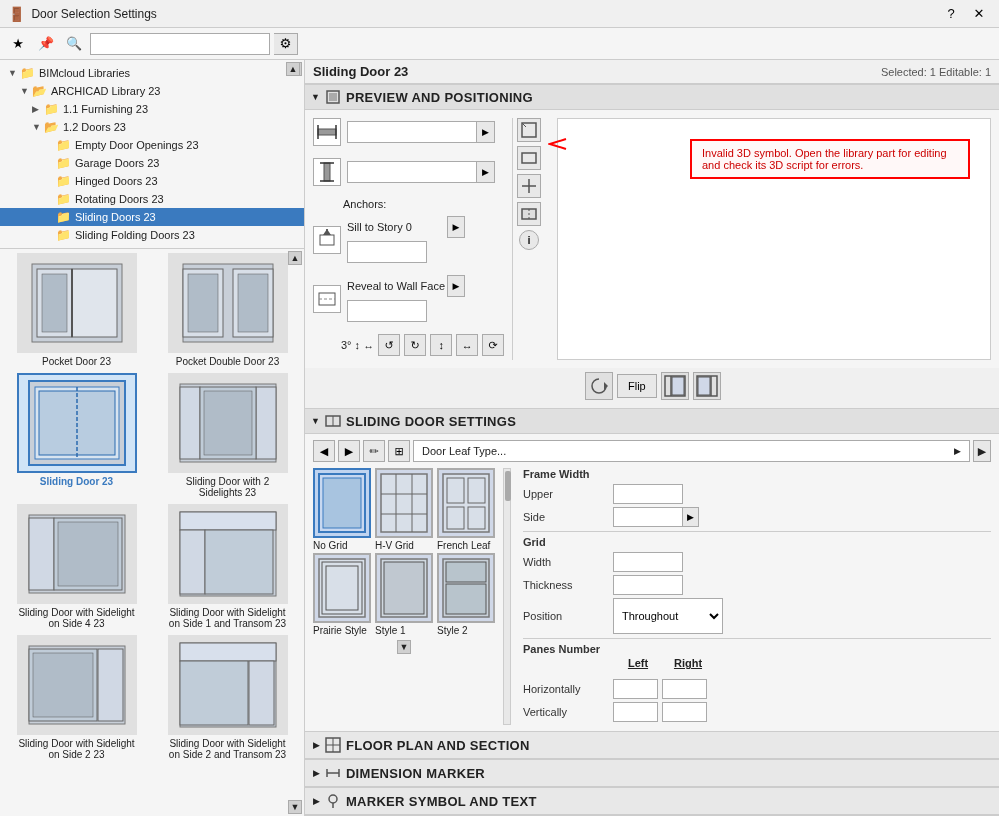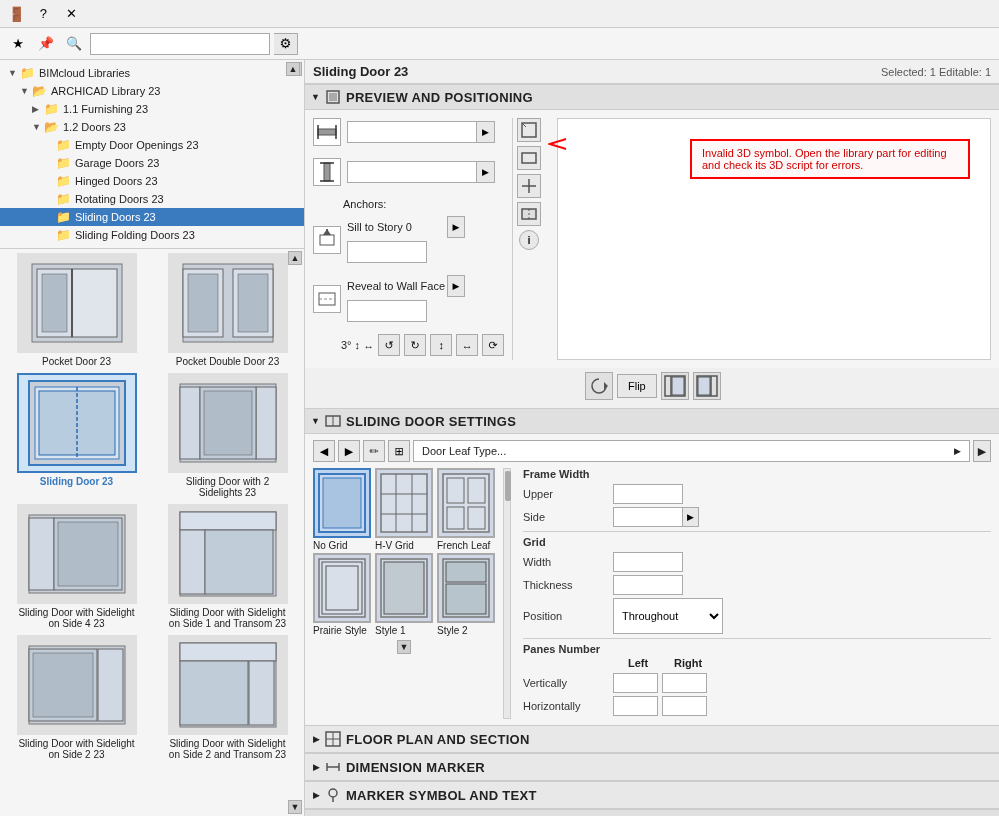--- a/index.html
+++ b/index.html
@@ -90,20 +90,21 @@
     .scroll-indicator { position: absolute; right: 2px; cursor: pointer; background: #d0d0d0; border: 1px solid #aaa; width: 14px; height: 14px; display: flex; align-items: center; justify-content: center; font-size: 9px; }
 
     
     .info-btn { width: 20px; height: 20px; border: 1px solid #aaa; border-radius: 50%; background: #e8e8e8; cursor: pointer; display: flex; align-items: center; justify-content: center; font-size: 11px; font-weight: bold; }
   </style>
 </head>
 <body>
 
 <div class="titlebar">
   <span style="margin-right:6px; font-size:14px;">🚪</span>
+  <span class="titlebar-title">Door Selection Settings</span>
   <div class="titlebar-btns">
     <button class="titlebar-btn">?</button>
     <button class="titlebar-btn close">✕</button>
   </div>
 </div>
 
 <div class="toolbar">
   <button class="toolbar-btn">★</button>
   <button class="toolbar-btn">📌</button>
   <button class="toolbar-btn">🔍</button>
@@ -615,31 +616,31 @@
                 <input class="prop-input" type="text" style="">
               </div>
               <div class="prop-row">
                 <span class="prop-label">Position</span>
                 <select class="prop-dropdown"><option>Throughout</option></select>
               </div>
 
               <div class="prop-separator"></div>
 
               <div class="prop-section-title" style="margin-bottom:2px;">Panes Number</div>
-              <div style="display:flex; margin-bottom:4px; padding-left:90px;">
+              <div style="display:flex; margin-bottom:10px; padding-left:90px;text-decoration:underline;">
                 <span style="font-size:11px; font-weight:bold; width:50px; text-align:center;">Left</span>
                 <span style="font-size:11px; font-weight:bold; width:50px; text-align:center;">Right</span>
               </div>
               <div class="prop-row">
-                <span class="prop-label">Vertically</span>
+                <span class="prop-label">Horizontally</span>
                 <input class="prop-input" type="text" style="width: 45px;">
                 <input class="prop-input" type="text" style="width: 45px; margin-left: 4px;">
               </div>
               <div class="prop-row">
-                <span class="prop-label">Horizontally</span>
+                <span class="prop-label">Vertically</span>
                 <input class="prop-input" type="text" style="width: 45px;">
                 <input class="prop-input" type="text" style="width: 45px; margin-left: 4px;">
               </div>
             </div>
           </div>
         </div>
       </div>
 
       <div class="section-header collapsed-section">
         <span class="section-chevron">▶</span>

